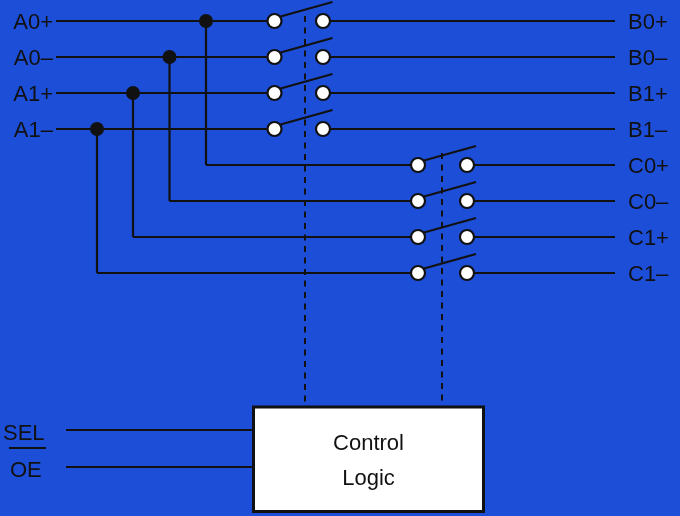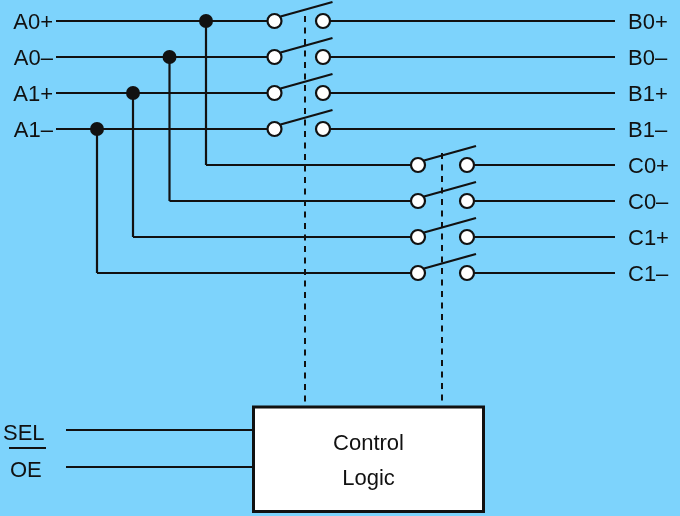--- a/index.html
+++ b/index.html
@@ -4,21 +4,21 @@
 <style>
   html, body {
     margin: 0;
     padding: 0;
     background: #ffffff;
   }
   #stage {
     position: relative;
     width: 680px;
     height: 516px;
-    background: #7dd3fc;
+    background: #1d4ed8;
     overflow: hidden;
   }
   svg text {
     font-family: "Liberation Sans", sans-serif;
     font-size: 22px;
     fill: #111111;
   }
 </style>
 </head>
 <body>

